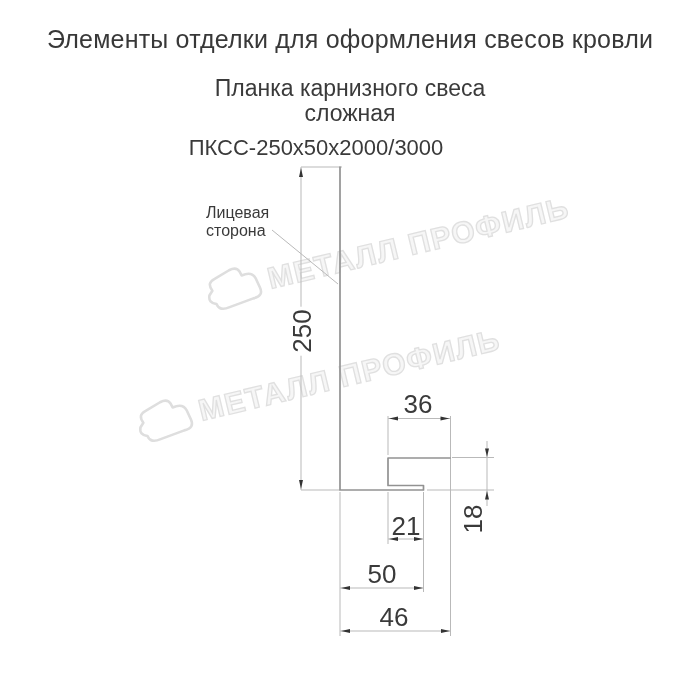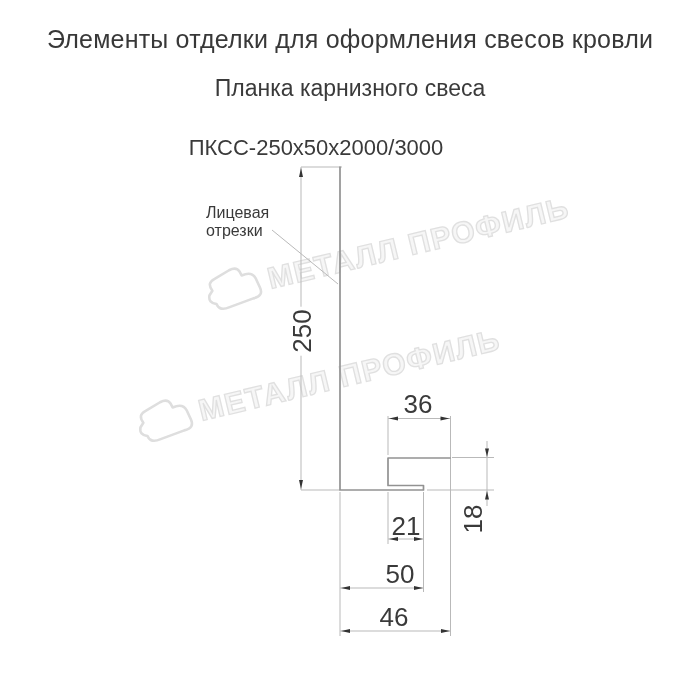--- a/index.html
+++ b/index.html
@@ -52,20 +52,21 @@
     left:17px;top:649px;z-index:3;
     font-size:13.5px;line-height:20px;color:#2d2d2d;
   }
 </style>
 </head>
 <body>
 
 <div class="abs page-title">Элементы отделки для оформления свесов кровли</div>
 <div class="abs subtitle">
   <div>Планка карнизного свеса</div>
+  <div>сложная</div>
 </div>
 <div class="abs model">ПКСС-250х50х2000/3000</div>
 
 <div class="abs wm wm1">
   <svg width="62" height="45" viewBox="0 0 62 45">
     <path d="M10,21 Q6,12 15,10 L31,5 Q39,3 41,9 L42,13 Q53,11 55,19 L57,29 Q59,38 48,38 L23,41 Q12,43 11,35 Q3,32 6,25 Z" fill="none" stroke="#dedede" stroke-width="2.6" stroke-linejoin="round"></path>
   </svg>
   <span class="wm-text">МЕТАЛЛ ПРОФИЛЬ</span>
 </div>
 <div class="abs wm wm2">
@@ -112,22 +113,22 @@
     <polygon points="423,588 414,586 414,590"></polygon>
     <polygon points="341,631 350,629 350,633"></polygon>
     <polygon points="450,631 441,629 441,633"></polygon>
   </g>
 </svg>
 
 <span class="abs dim-label rot" style="left:302px;top:331px;">250</span>
 <span class="abs dim-label" style="left:418px;top:404px;">36</span>
 <span class="abs dim-label" style="left:406px;top:526px;">21</span>
 <span class="abs dim-label rot" style="left:473px;top:519px;">18</span>
-<span class="abs dim-label" style="left:400px;top:574px;text-align:right;">50</span>
+<span class="abs dim-label" style="left:382px;top:574px;text-align:right;">50</span>
 <span class="abs dim-label" style="left:394px;top:617px;">46</span>
 
 <div class="abs face-label">
   <div>Лицевая</div>
-  <div>отрезки</div>
+  <div>сторона</div>
 </div>
 
 <div class="abs footnotes">
 </div>
 
 </body></html>

